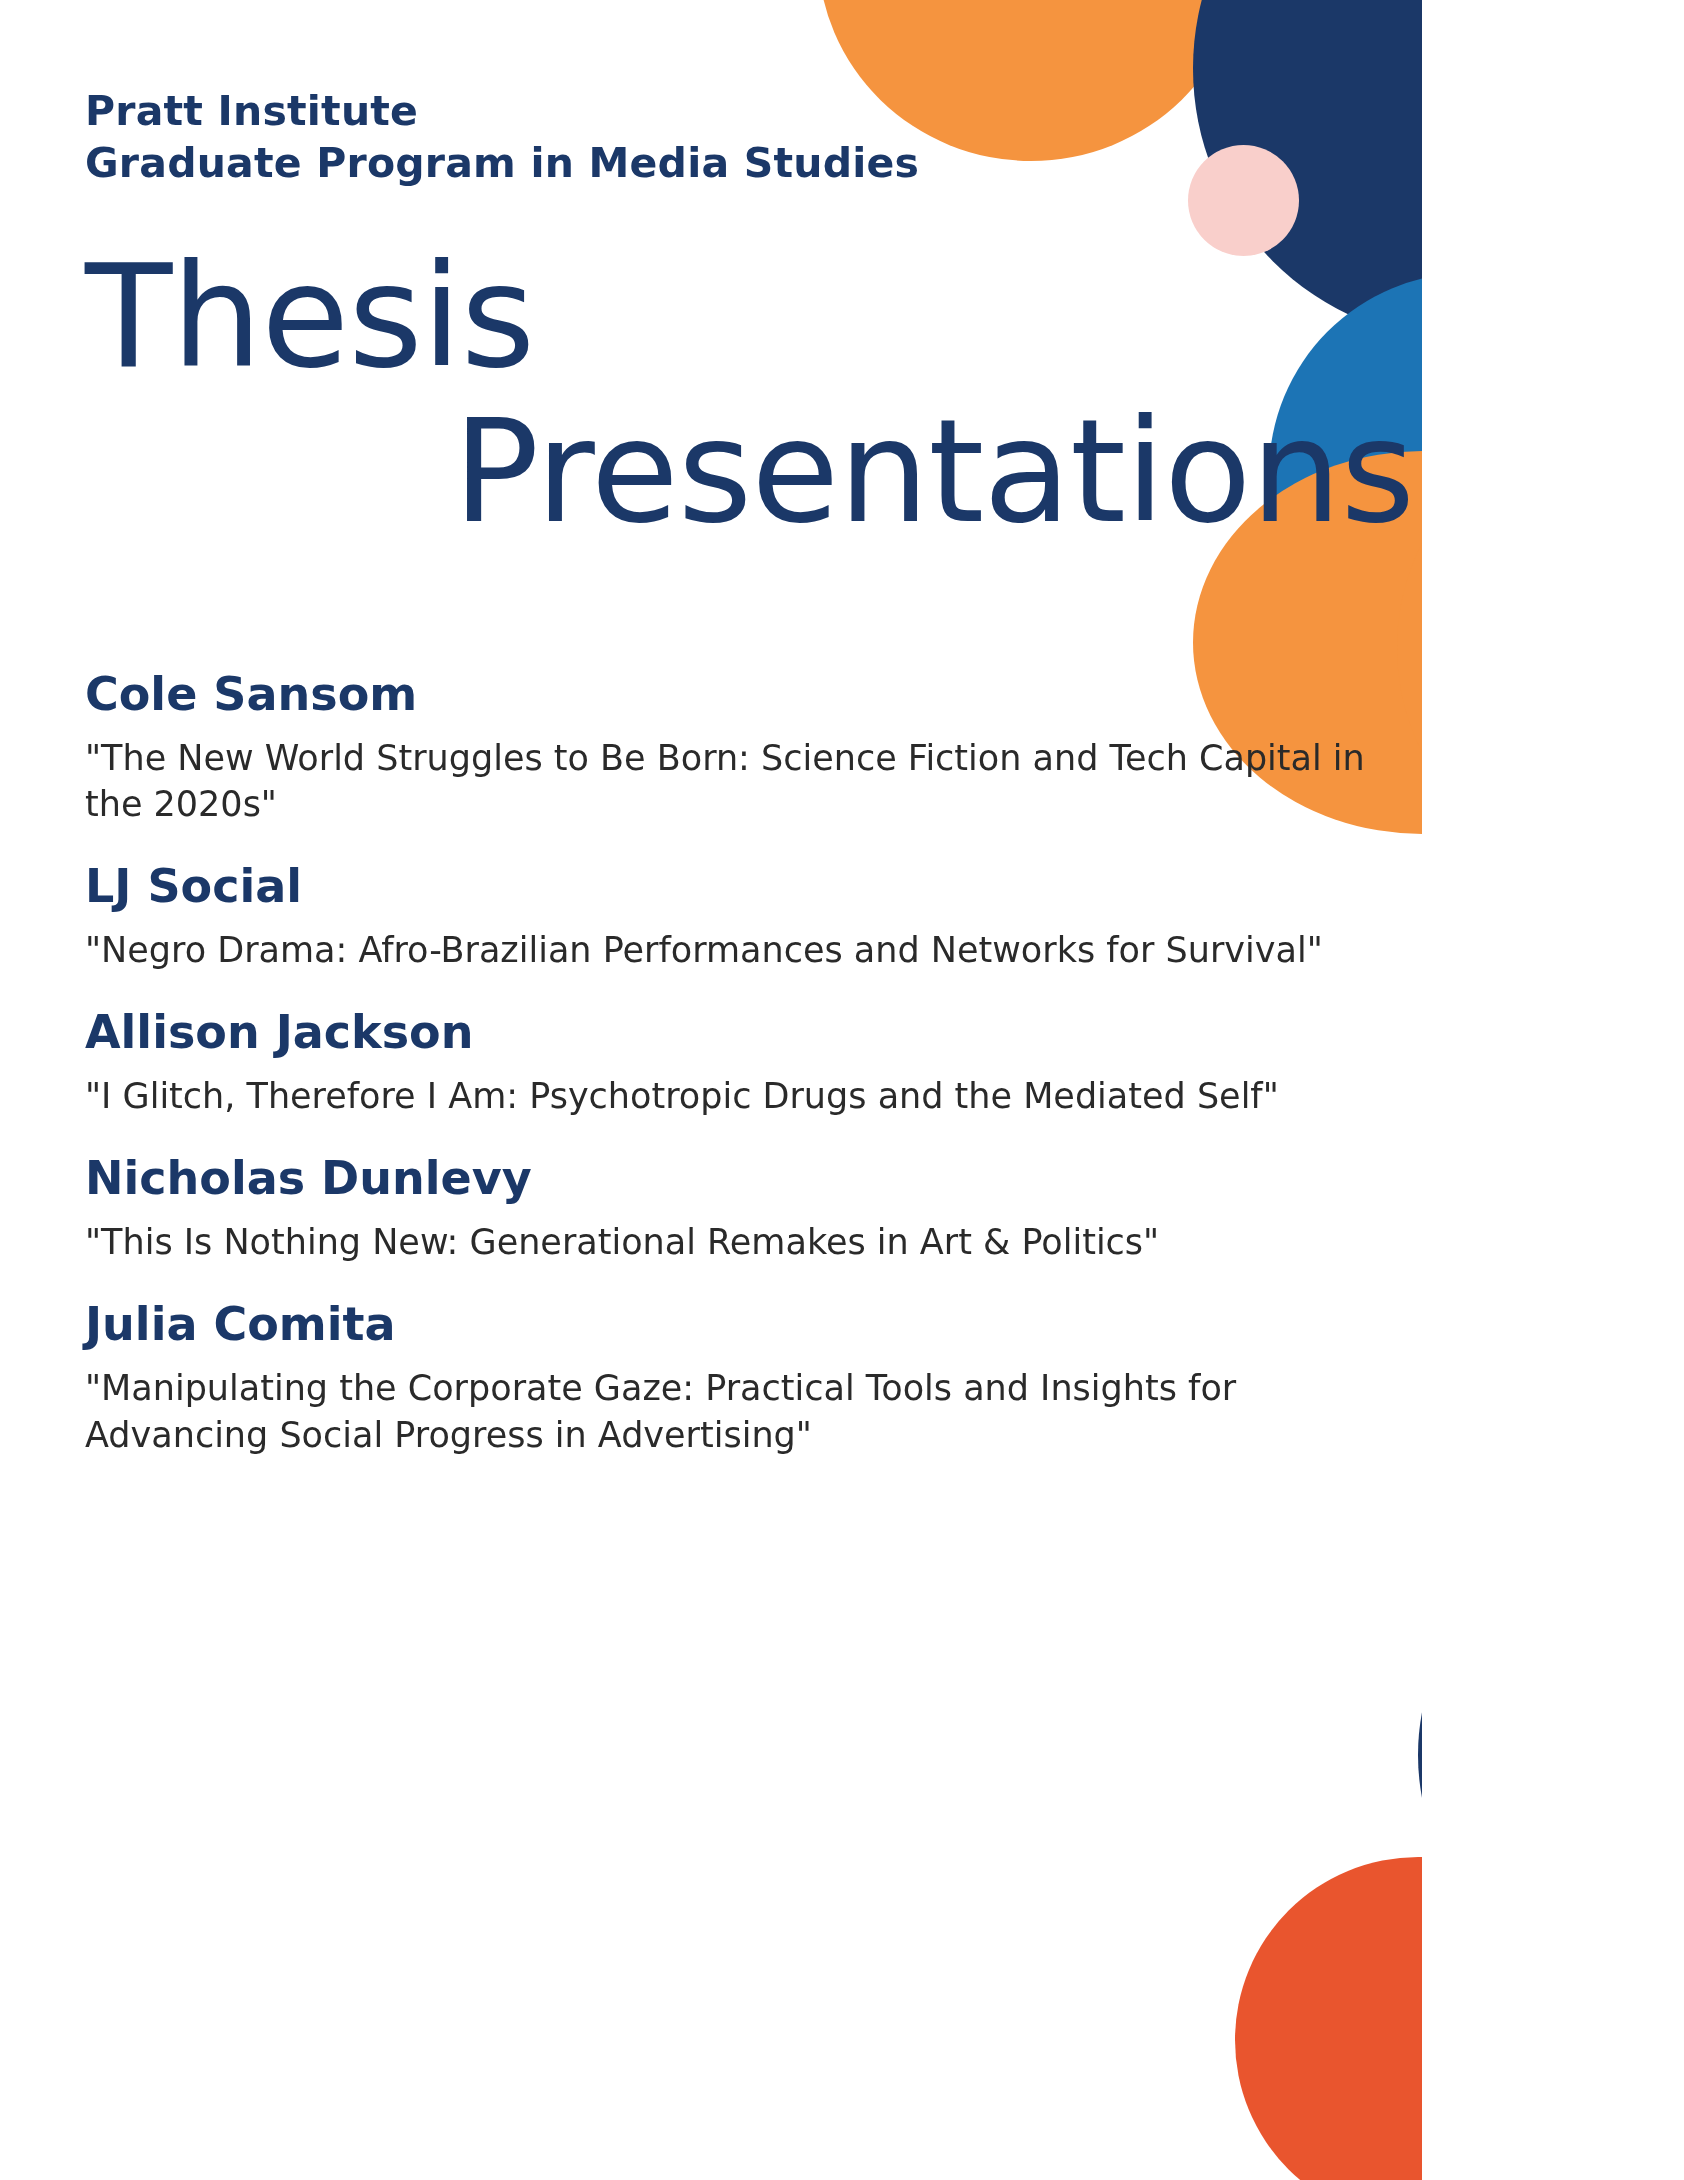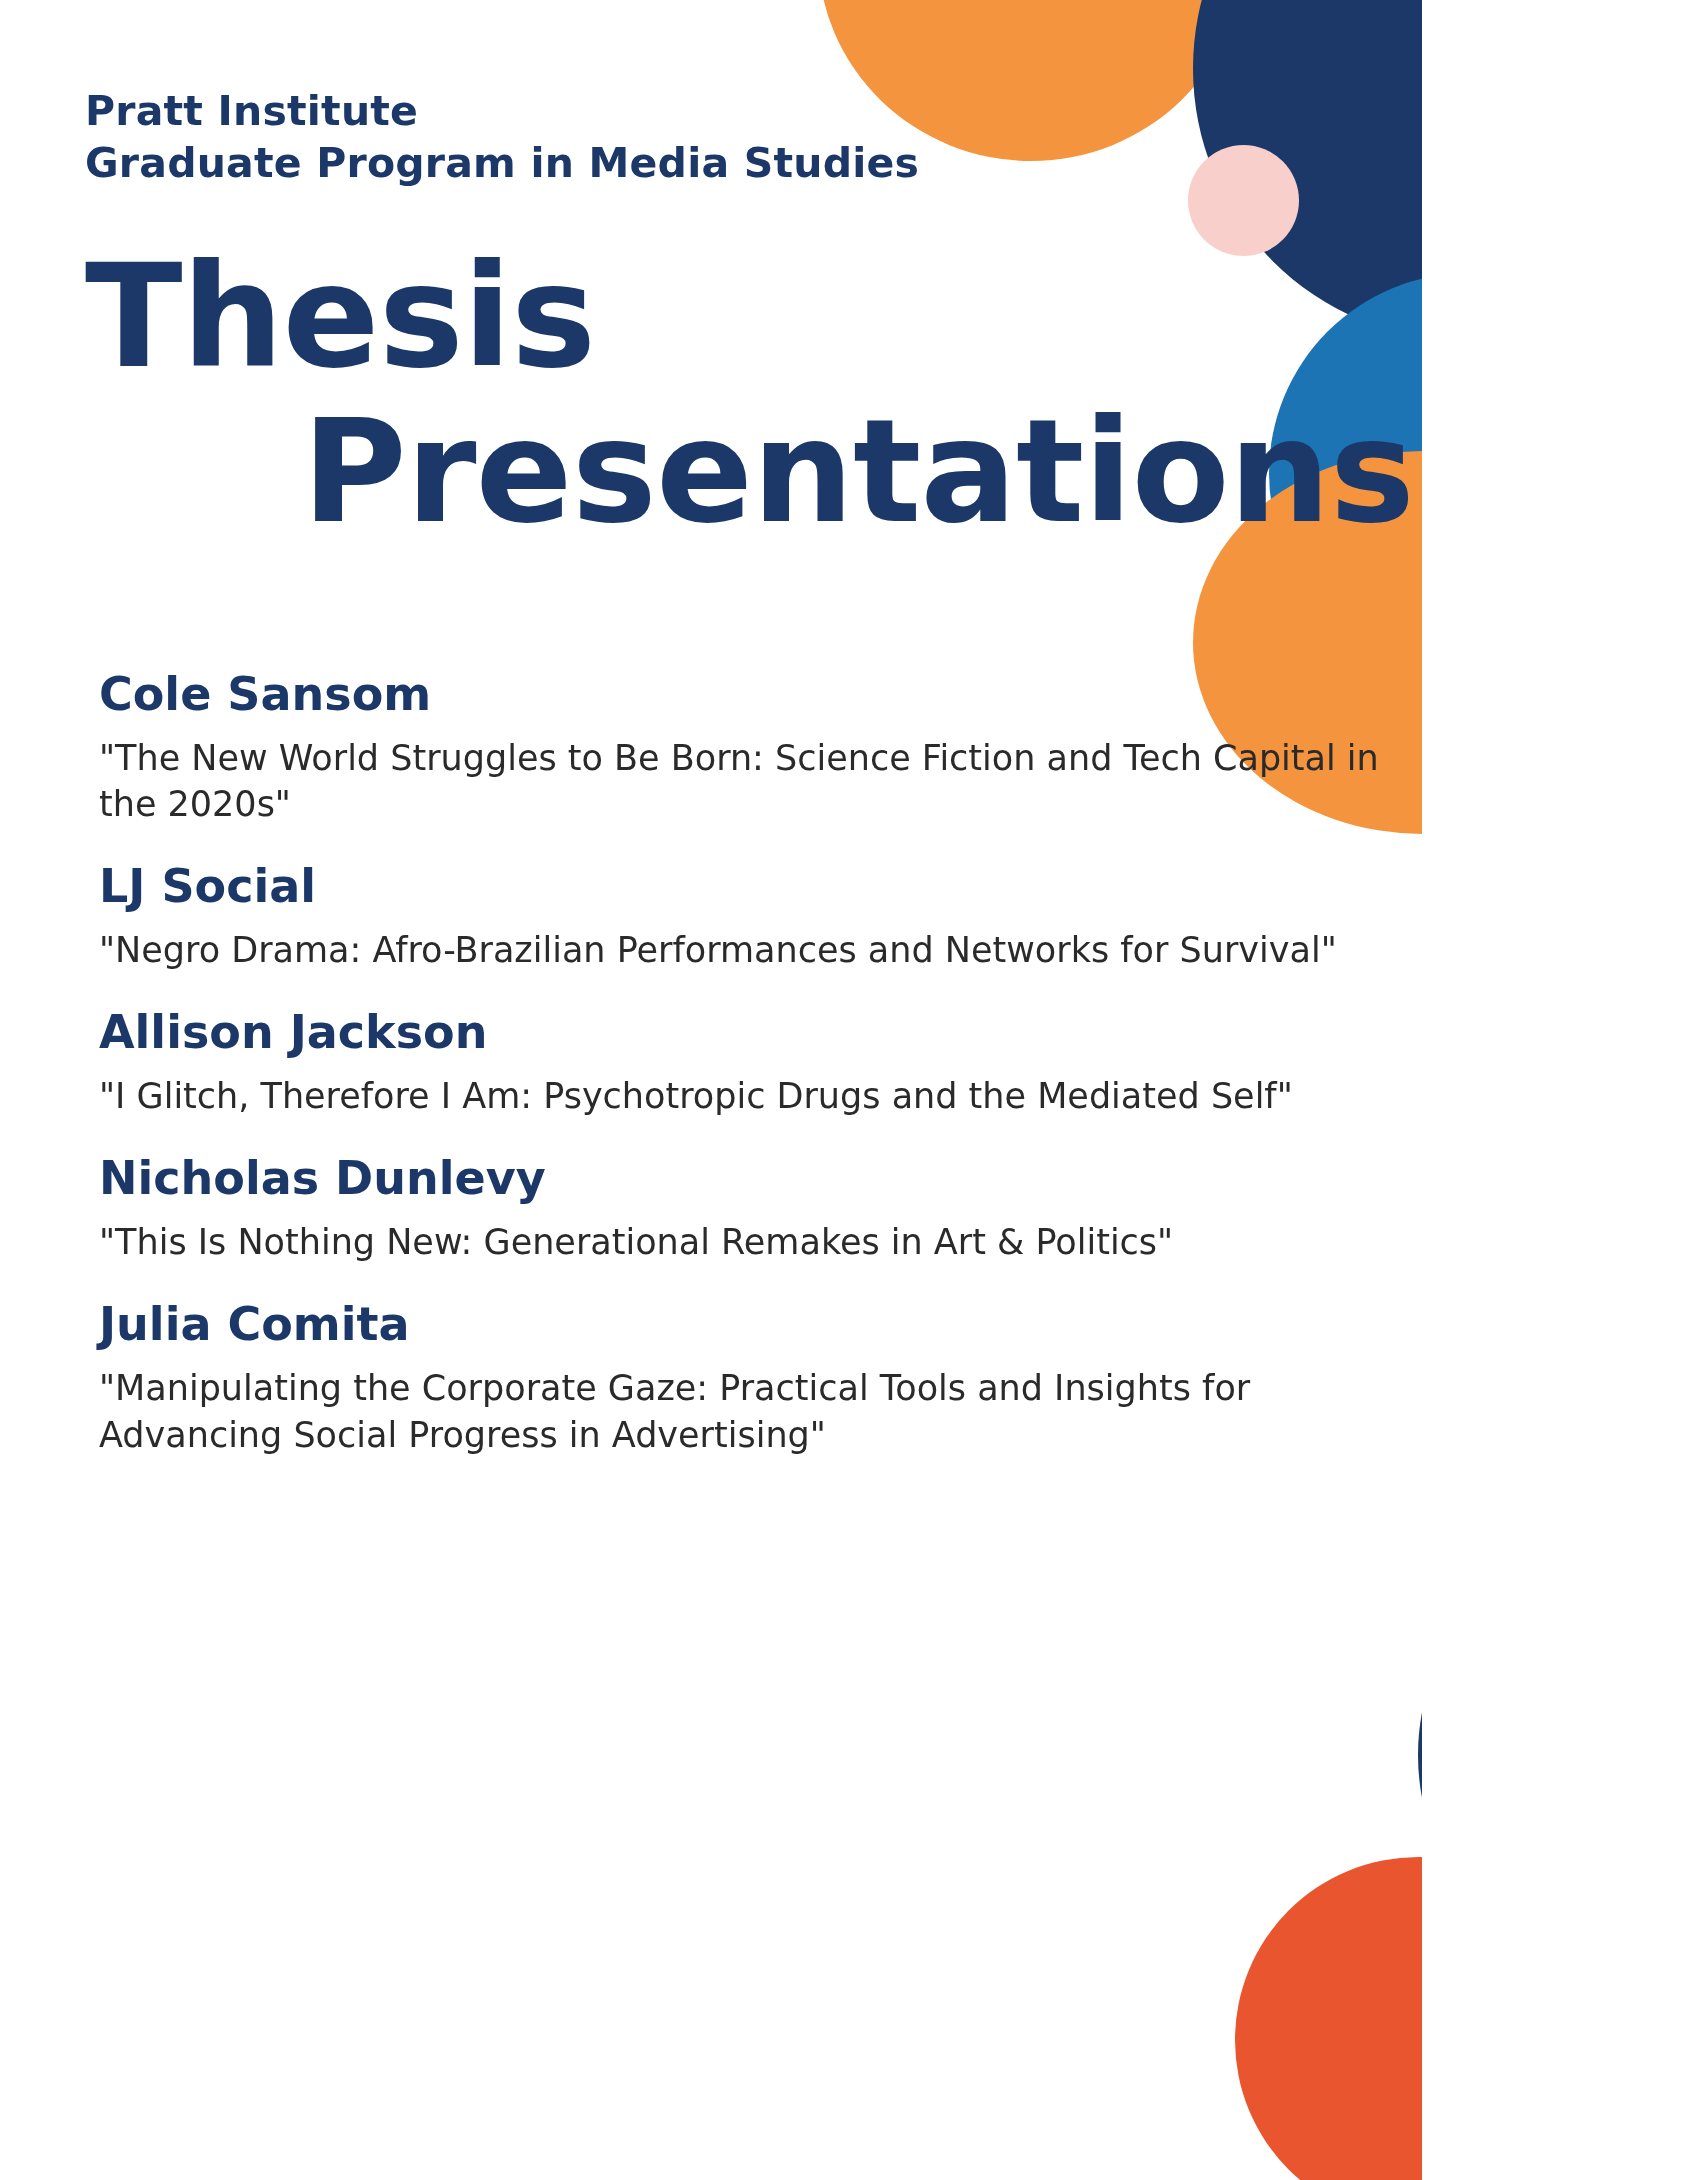--- a/index.html
+++ b/index.html
@@ -101,21 +101,21 @@
     font-weight: bold;
     color: #1b3868;
     font-size: 41px;
     line-height: 1.28;
     letter-spacing: 0.2px;
   }
   #org-block { margin-top: 85px; }
 
   #poster-title {
     font-family: "DejaVu Sans", sans-serif;
-    font-weight: bold;
+    font-weight: normal;
     color: #1b3868;
     font-size: 143px;
     line-height: 1.0;
     margin-top: 55px;
     letter-spacing: -0.9px;
   }
   #poster-title .line2 { display: block; margin-top: 12px; text-align: right; }
 
   #details-block {
     margin-top: 66px;
@@ -124,21 +124,20 @@
     font-family: "DejaVu Sans", sans-serif;
     font-weight: bold;
     color: #1b3868;
     font-size: 49px;
     line-height: 1.29;
     letter-spacing: 0.2px;
   }
 
   #presenters {
     margin-top: 126px;
-    margin-left: 14px;
   }
   .presenter { margin-bottom: 34px; }
   .presenter-name {
     font-family: "DejaVu Sans", sans-serif;
     font-weight: bold;
     color: #1b3868;
     font-size: 46px;
     line-height: 1.1;
     letter-spacing: 0px;
   }

